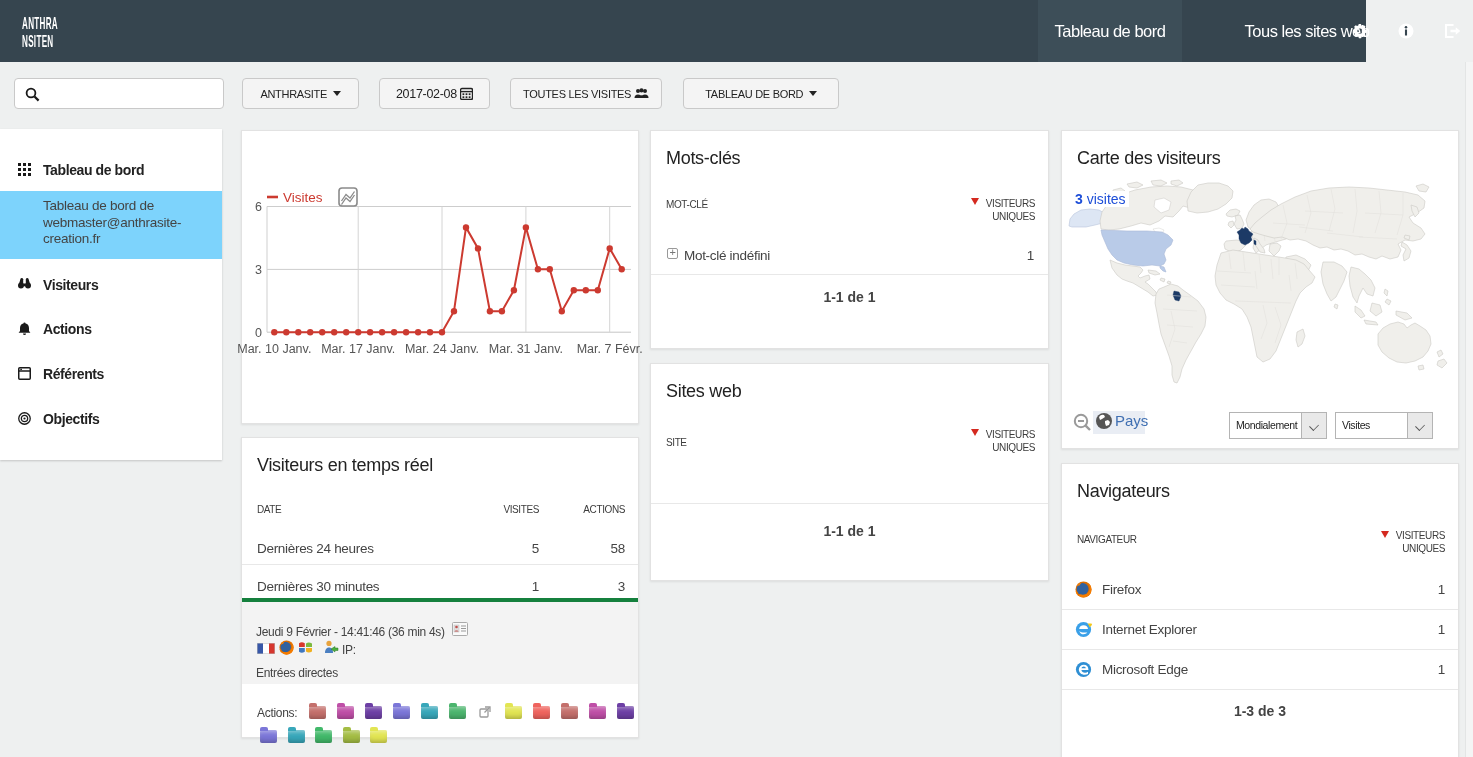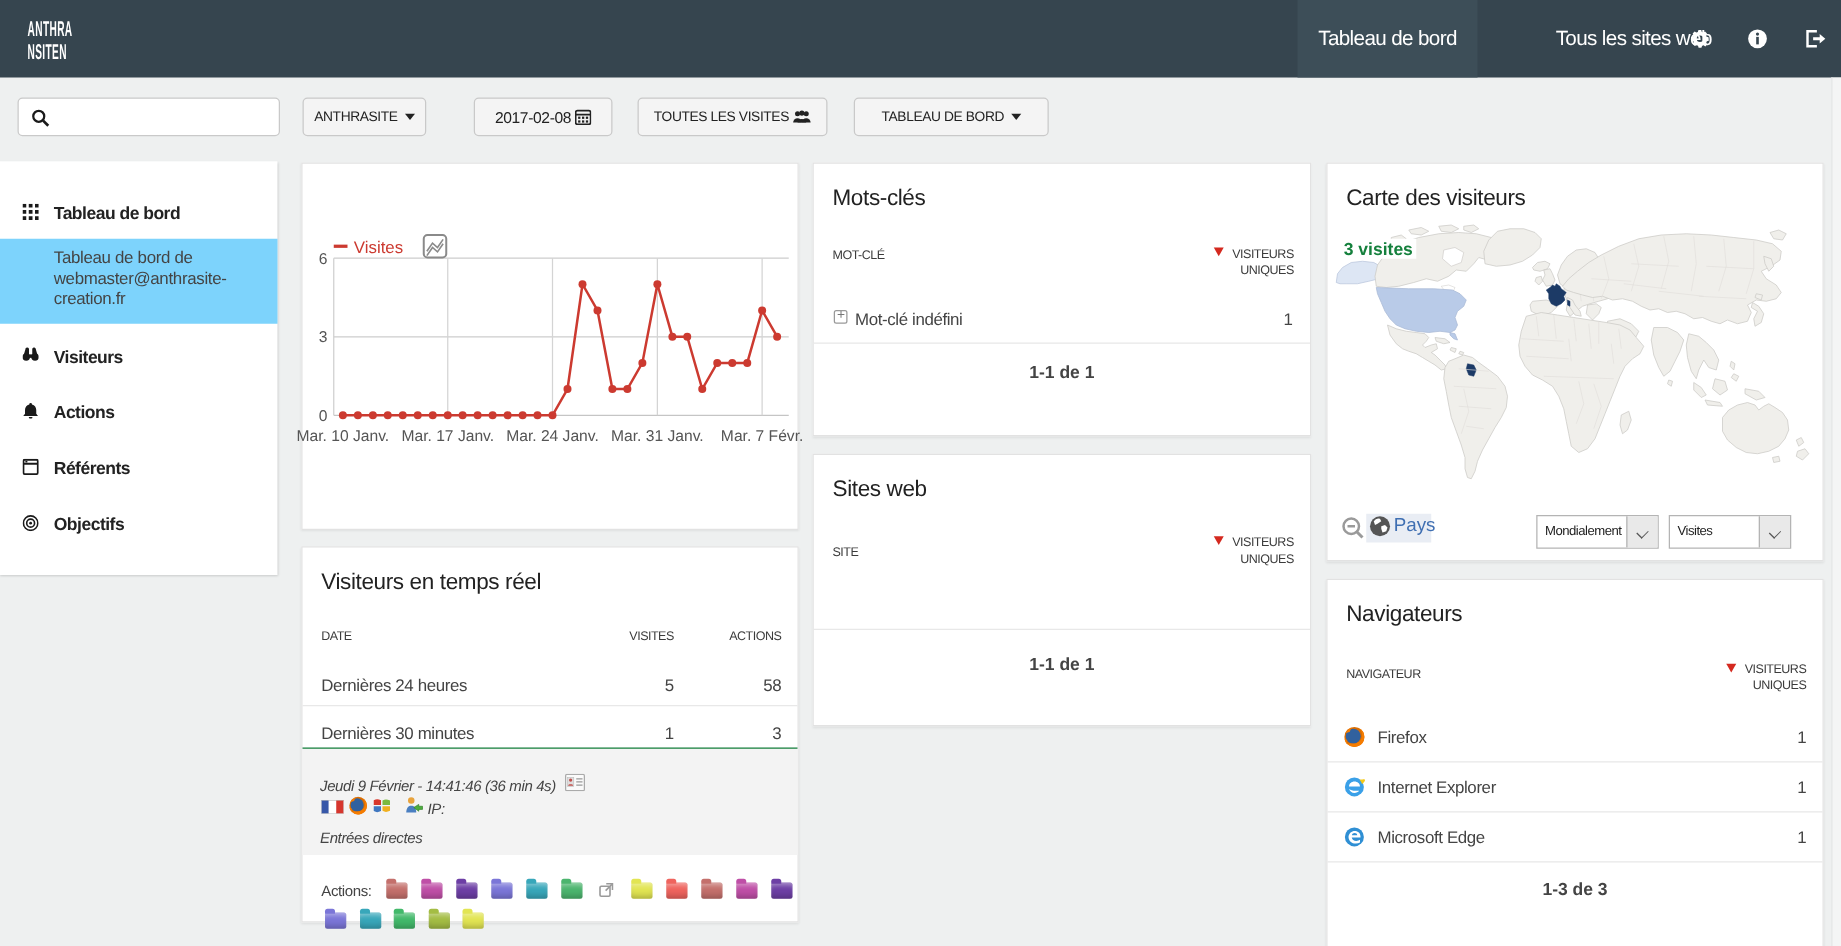--- a/index.html
+++ b/index.html
@@ -1,20 +1,20 @@
 <!DOCTYPE html>
 <html><head>
 <meta charset="utf-8">
 <style>
 * { margin:0; padding:0; box-sizing:border-box; }
 html,body { width:1473px; height:757px; overflow:hidden; }
 body { font-family:"Liberation Sans", sans-serif; background:#eef0f0; position:relative; color:#222; }
 
 
-#hdr { position:absolute; left:0; top:0; width:1473px; height:62px; background:#36454f; }
+#hdr { position:absolute; left:0; top:0; width:1366px; height:62px; background:#36454f; }
 #logo { position:absolute; left:22px; top:14px; color:#fff; font-weight:bold; line-height:14.5px; font-size:14px; transform:scale(0.58,1.22); transform-origin:0 0; letter-spacing:0.5px; }
 .htab { position:absolute; top:0; height:62px; color:#fff; font-size:16.5px; letter-spacing:-0.5px; line-height:62px; text-align:center; }
 #tab1 { left:1038px; width:144px; background:#3d4e58; }
 #tab2 { left:1230px; width:154px; }
 .hicon { position:absolute; top:22px; width:18px; height:18px; }
 
 
 .tbtn { position:absolute; top:78px; height:31px; background:#f4f4f4; border:1px solid #c9c9c9; border-radius:4px; font-size:11px; color:#222; display:flex; align-items:center; justify-content:center; letter-spacing:-0.3px; white-space:nowrap; }
 #search { position:absolute; left:14px; top:78px; width:210px; height:31px; background:#fff; border:1px solid #c9c9c9; border-radius:4px; }
 
@@ -35,21 +35,21 @@
 .pager { position:absolute; width:100%; text-align:center; font-size:14px; color:#444;font-weight:bold; }
 .sortarrow { position:absolute; width:0; height:0; border-left:4.5px solid transparent; border-right:4.5px solid transparent; border-top:7px solid #d4291f; }
 #w-chart    { left:241px; top:130px; width:398px; height:294px; }
 #w-realtime { left:241px; top:437px; width:398px; height:301px; }
 #w-keywords { left:650px; top:130px; width:399px; height:219px; }
 #w-sites    { left:650px; top:363px; width:399px; height:218px; }
 #w-map      { left:1061px; top:130px; width:398px; height:319px; }
 #w-browsers { left:1061px; top:463px; width:398px; height:295px; }
 
 
-#rt-gray { position:absolute; left:0; top:160px; width:100%; height:86px; background:#f3f3f3; border-top:1px solid #15803d;font-style:italic; }
+#rt-gray { position:absolute; left:0; top:160px; width:100%; height:86px; background:#f3f3f3; border-top:4px solid #15803d; }
 .folder { position:absolute; width:17px; height:13px; border-radius:2px; }
 .folder::before { content:""; position:absolute; left:0; top:-3px; width:8px; height:4px; border-radius:2px 2px 0 0; background:inherit; }
 
 
 .msel { position:absolute; top:281px; width:98px; height:27px; background:#fff; border:1px solid #b4b4b4; font-size:10.5px; color:#222; line-height:25px; padding-left:6px; letter-spacing:-0.4px; }
 .msel .arr { position:absolute; right:0; top:0; width:25px; height:25px; background:#e9e9e9; border-left:1px solid #b4b4b4; }
 .msel .arr::before { content:""; position:absolute; left:8px; top:8.5px; width:7px; height:7px; border-left:1.6px solid #555; border-bottom:1.6px solid #555; transform:rotate(-45deg) scale(1,0.75); }
 
 .browrow-icon { position:absolute; left:13px; width:17px; height:17px; }
 </style>
@@ -73,21 +73,21 @@
       <path fill="#fff" d="M10 10.4h7V7l6 5-6 5v-3.4h-7z"></path>
     </svg>
 </div>
 
 <div id="search">
     <svg style="position:absolute;left:10px;top:8px" width="15" height="15" viewBox="0 0 15 15">
       <circle cx="6" cy="6" r="4.4" fill="none" stroke="#1a1a1a" stroke-width="1.8"></circle>
       <line x1="9.5" y1="9.5" x2="13.6" y2="13.6" stroke="#1a1a1a" stroke-width="2.2"></line>
     </svg>
   </div>
-<div class="tbtn" style="left:242px; width:99px;">ANTHRASITE&nbsp;&nbsp;<span style="display:inline-block;width:0;height:0;border-left:4px solid transparent;border-right:4px solid transparent;border-top:5px solid #222;"></span></div>
+<div class="tbtn" style="left:242px; width:117px;">ANTHRASITE&nbsp;&nbsp;<span style="display:inline-block;width:0;height:0;border-left:4px solid transparent;border-right:4px solid transparent;border-top:5px solid #222;"></span></div>
 <div class="tbtn" style="left:379px; width:111px; font-size:12.5px;">2017-02-08&nbsp;<svg width="13" height="13" viewBox="0 0 13 13">
       <rect x="0.5" y="1.5" width="12" height="11" rx="1.5" fill="none" stroke="#222" stroke-width="1.4"></rect>
       <line x1="0.5" y1="4.6" x2="12.5" y2="4.6" stroke="#222" stroke-width="1.4"></line>
       <rect x="2.5" y="6.3" width="1.8" height="1.8" fill="#222"></rect>
       <rect x="5.6" y="6.3" width="1.8" height="1.8" fill="#222"></rect>
       <rect x="8.7" y="6.3" width="1.8" height="1.8" fill="#222"></rect>
       <rect x="2.5" y="9.3" width="1.8" height="1.8" fill="#222"></rect>
       <rect x="5.6" y="9.3" width="1.8" height="1.8" fill="#222"></rect>
       <rect x="8.7" y="9.3" width="1.8" height="1.8" fill="#222"></rect>
     </svg></div>
@@ -298,21 +298,21 @@
   <div class="wtitle">Sites web</div>
   <div class="thead" style="left:15px; top:73px;">SITE</div>
   <div class="sortarrow" style="right:69px; top:65px;"></div>
   <div class="thead" style="right:13px; top:65px; text-align:right;">VISITEURS<br>UNIQUES</div>
   <div class="rline" style="top:139px;"></div>
   <div class="pager" style="top:159px;">1-1 de 1</div>
 </div>
 
 <div class="widget" id="w-map">
   <div class="wtitle">Carte des visiteurs</div>
-  <div style="position:absolute;left:13px;top:60px;font-size:14px;color:#15803d;background:#fff;padding:0 3px 0 0;z-index:3;font-weight:bold;"><b>3</b> visites</div>
+  <div style="position:absolute;left:13px;top:60px;font-size:14px;color:#1d4ed8;background:#fff;padding:0 3px 0 0;z-index:3;"><b>3</b> visites</div>
   <svg id="mapsvg" style="position:absolute;left:5px;top:48px;overflow:visible" width="386" height="204" viewBox="0 0 386 204">
 <path fill="#dde6f4" stroke="#b9c5dc" stroke-width="0.6" d="M2,47 L3,40 7,35 14,31 23,30 32,31 39,35 41,40 36,44 28,46 19,48 10,48 5,48 Z"></path>
 <path fill="#f0efeb" stroke="#cbc9c5" stroke-width="0.6" d="M34,50 L33,42 35,33 40,26 47,20 56,15 68,11 84,8 100,7 114,8 126,11 134,16 136,21 131,26 123,29 116,27 112,32 106,38 98,37 92,42 83,46 74,44 64,47 52,50 42,51 Z"></path>
 <path fill="#ffffff" stroke="#cbc9c5" stroke-width="0.5" d="M88,21 L97,19 104,23 102,31 94,34 87,28 Z"></path>
 <path fill="#ffffff" stroke="#cbc9c5" stroke-width="0.4" d="M86,50 L92,49 97,51 95,55 89,54 Z"></path>
 <path fill="#f0efeb" stroke="#cbc9c5" stroke-width="0.6" d="M60,5 L70,3 76,6 70,9 62,8 Z"></path>
 <path fill="#f0efeb" stroke="#cbc9c5" stroke-width="0.6" d="M84,2 L94,1 100,4 94,7 86,6 Z"></path>
 <path fill="#f0efeb" stroke="#cbc9c5" stroke-width="0.6" d="M104,2 L112,1 116,4 110,7 104,5 Z"></path>
 <path fill="#f0efeb" stroke="#cbc9c5" stroke-width="0.6" d="M46,11 L54,9 58,12 52,15 46,14 Z"></path>
 <path fill="#f0efeb" stroke="#cbc9c5" stroke-width="0.6" d="M121,32 L120,22 124,13 131,6 141,4 152,4 161,7 166,12 165,19 159,25 151,30 141,33 130,34 Z"></path>

